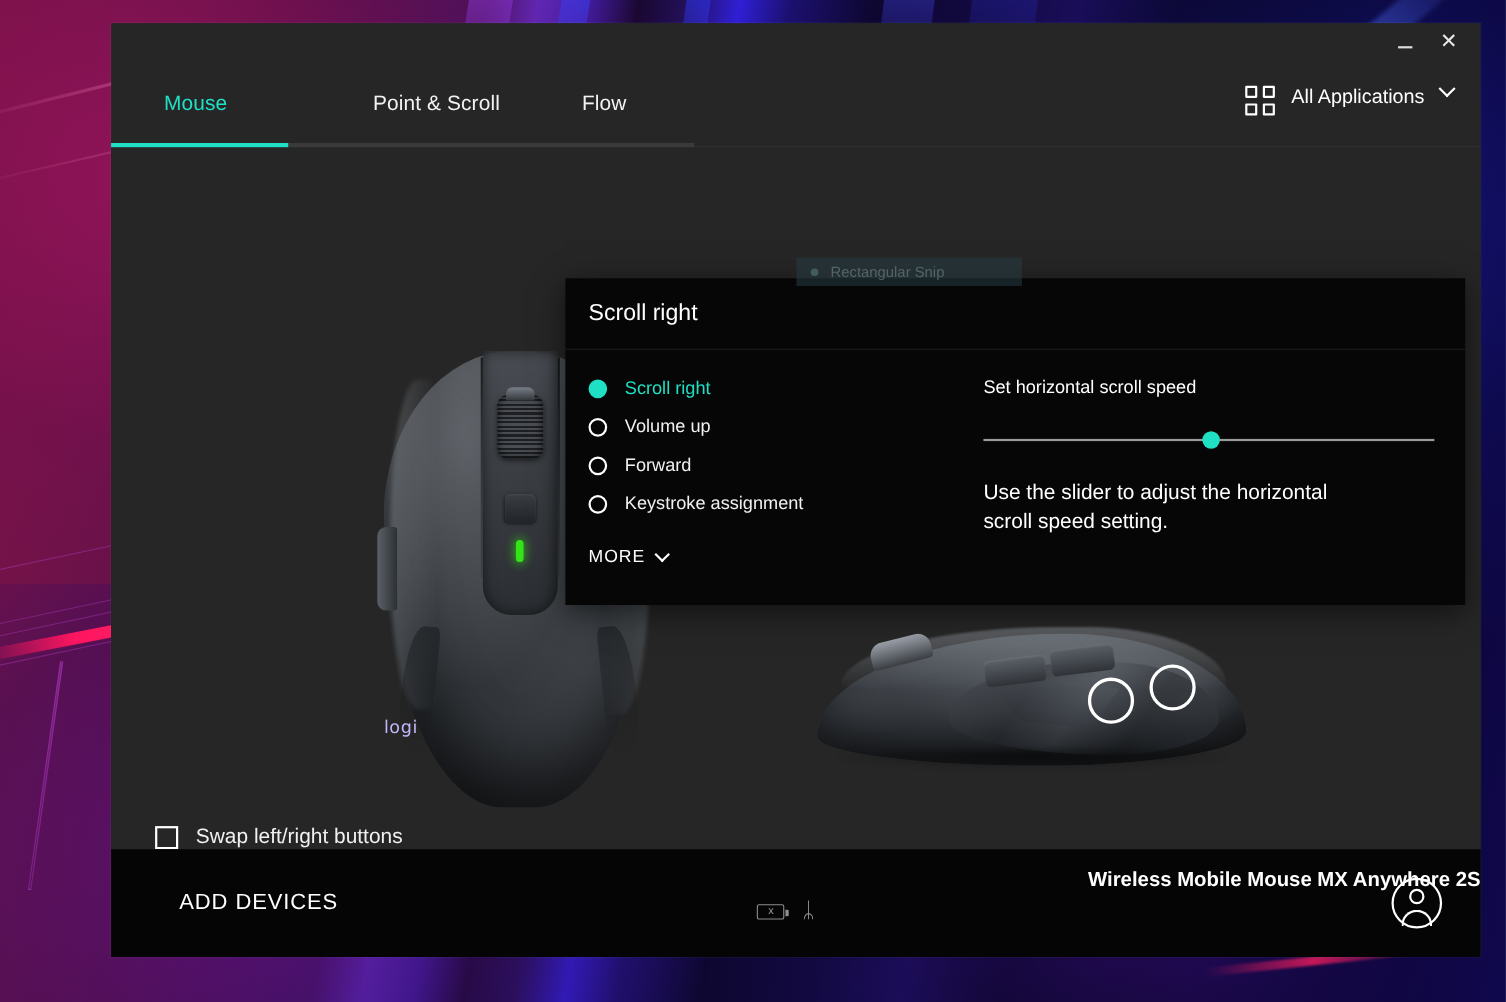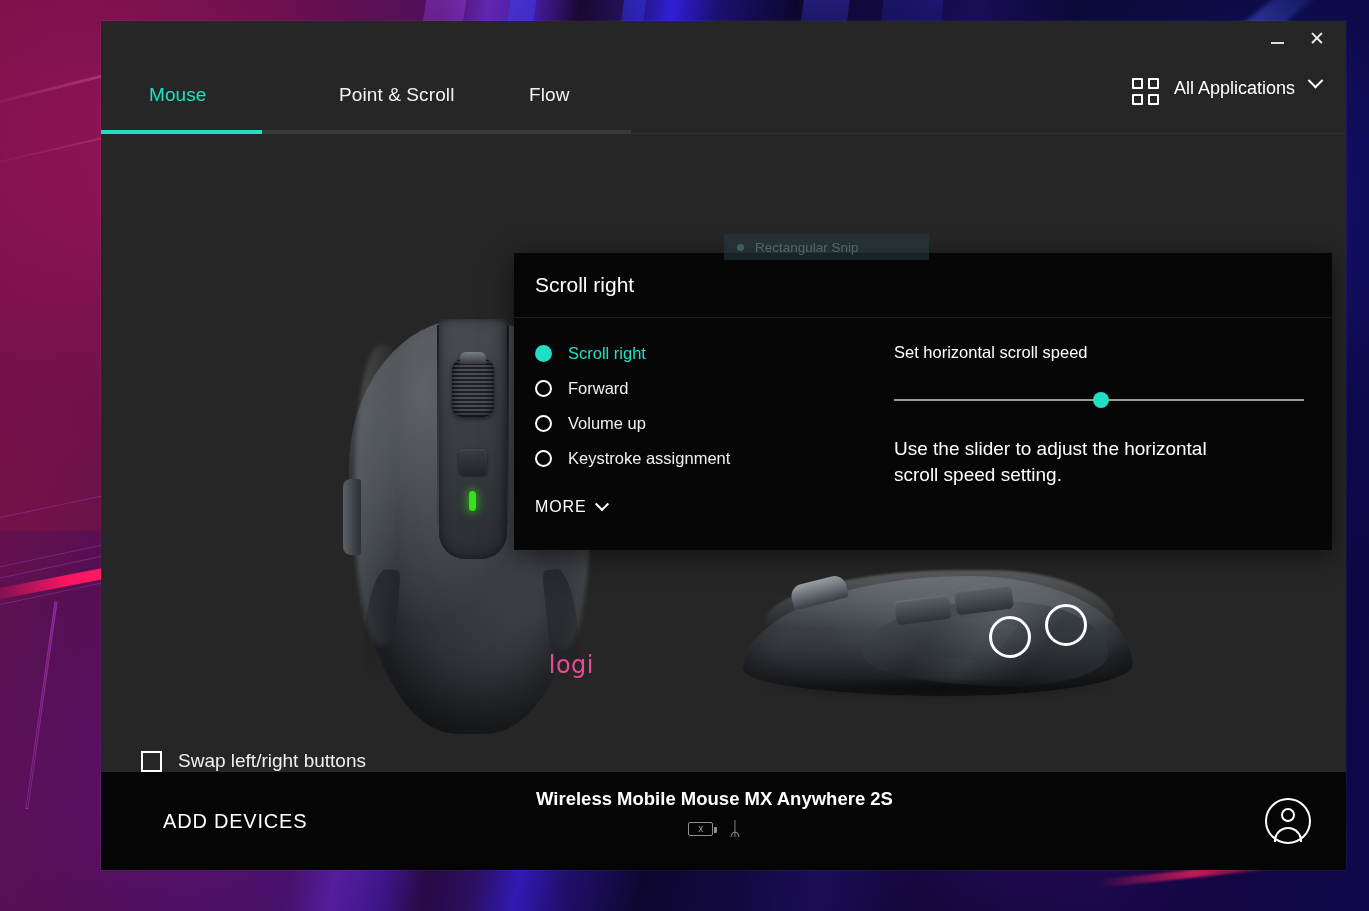--- a/index.html
+++ b/index.html
@@ -279,23 +279,23 @@
     border-radius: 5px;
     box-shadow: inset 0 1px 2px rgba(255,255,255,0.08), 0 1px 3px rgba(0,0,0,0.6);
   }
   .mouse-top .led {
     position: absolute; left: 120px; top: 172px; width: 7px; height: 20px;
     background: #34e318; border-radius: 4px;
     box-shadow: 0 0 9px 2px rgba(52,227,24,0.55);
   }
   .mouse-top .logo {
     position: absolute; left: 0; right: 0; top: 332px;
-    text-align: right;
-    color: #ec4899;
-    font-size: 24px;
+    text-align: left;
+    color: #c4b5fd;
+    font-size: 16px;
     letter-spacing: 0.5px;
     font-family: "DejaVu Sans", sans-serif;
   }
   .mouse-top .grip-l {
     position: absolute; left: 16px; top: 250px; width: 30px; height: 120px;
     background: linear-gradient(180deg, rgba(20,22,25,0.5), rgba(20,22,25,0.0));
     border-radius: 50% 12% 30% 45%;
     transform: rotate(6deg);
   }
   .mouse-top .grip-r {
@@ -543,21 +543,21 @@
     font-size: 20px;
     letter-spacing: 0.8px;
     color: #ffffff;
     cursor: pointer;
     user-select: none;
   }
   .device-info {
     position: absolute;
     left: 0; right: 0;
     top: 16px;
-    text-align: center;
+    text-align: right;
     margin-left: -18px;
   }
   .device-name {
     font-size: 18.5px;
     color: #ffffff;
     font-weight: bold;
     margin-bottom: 9px;
   }
   .device-icons {
     display: flex;
@@ -715,25 +715,25 @@
             <span class="g-txt">Rectangular Snip</span>
           </div>
 
           <div class="panel-left">
             <div class="opt selected">
               <span class="radio on"></span>
               <span class="opt-label">Scroll right</span>
             </div>
             <div class="opt">
               <span class="radio"></span>
-              <span class="opt-label">Forward</span>
+              <span class="opt-label">Volume up</span>
             </div>
             <div class="opt">
               <span class="radio"></span>
-              <span class="opt-label">Volume up</span>
+              <span class="opt-label">Forward</span>
             </div>
             <div class="opt">
               <span class="radio"></span>
               <span class="opt-label">Keystroke assignment</span>
             </div>
 
             <div class="more-link">
               <span class="txt">MORE</span>
               <span class="chev2"></span>
             </div>

